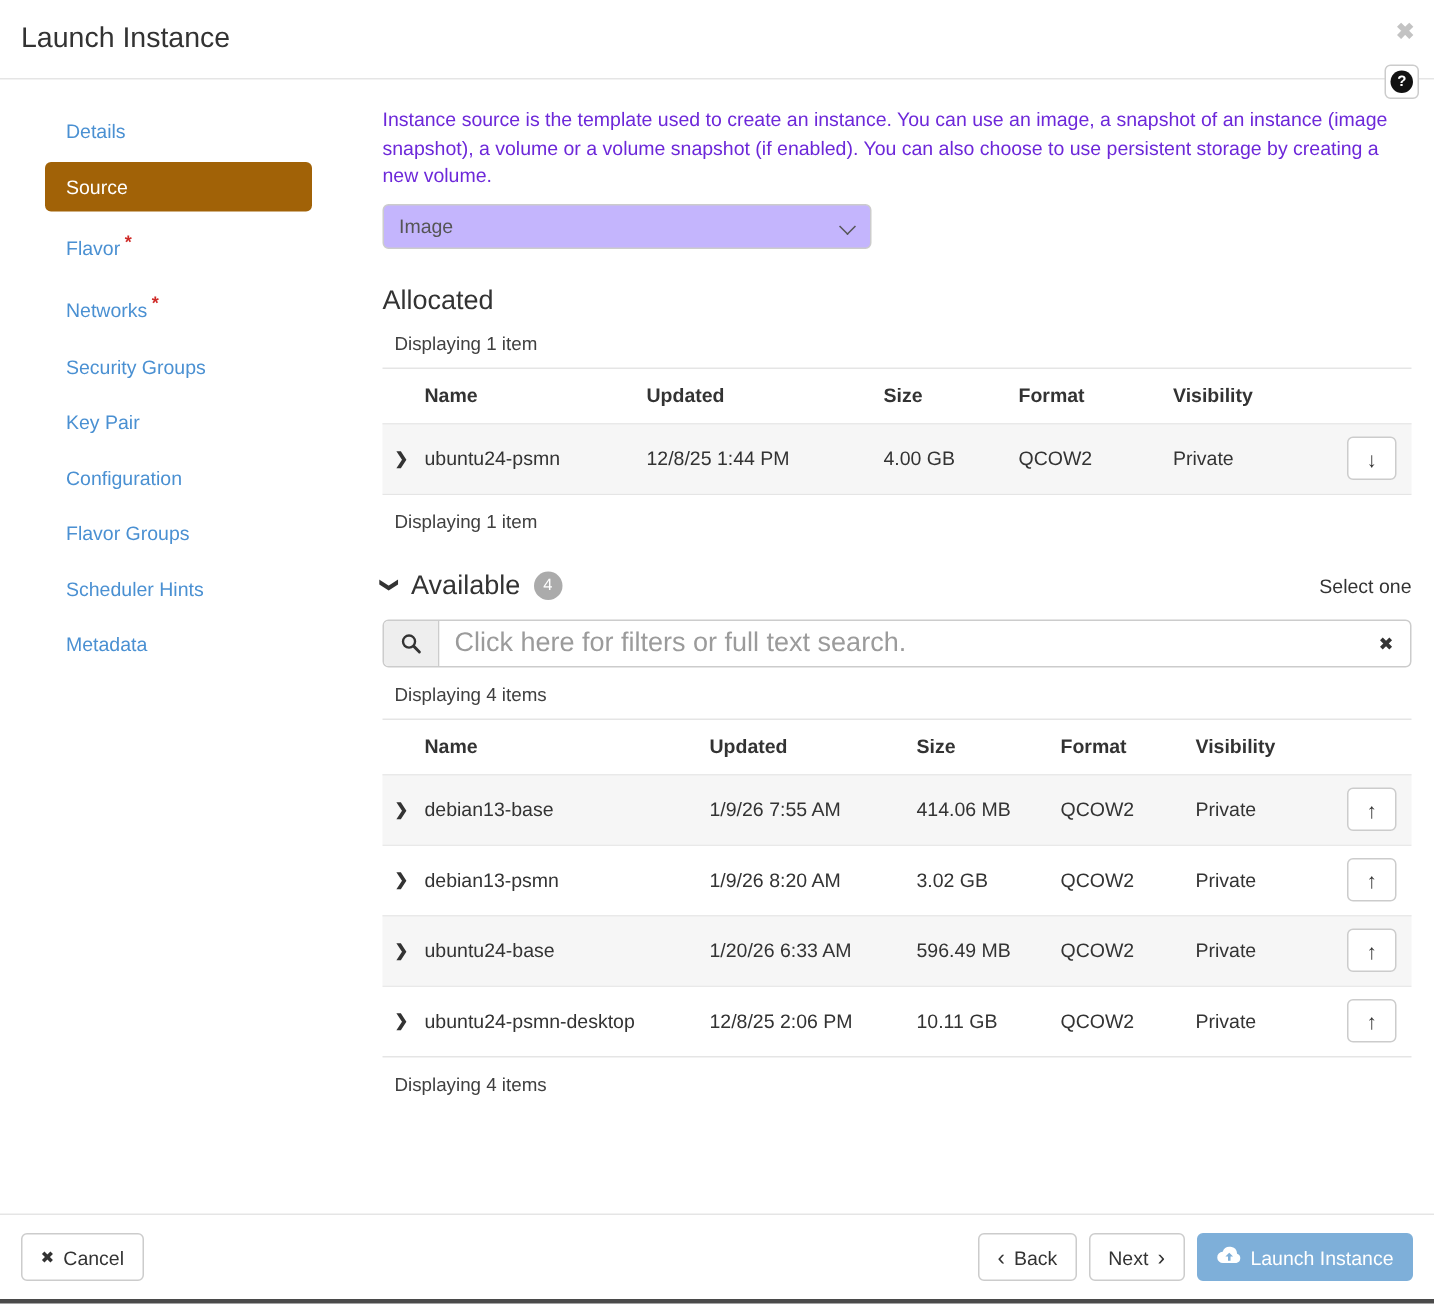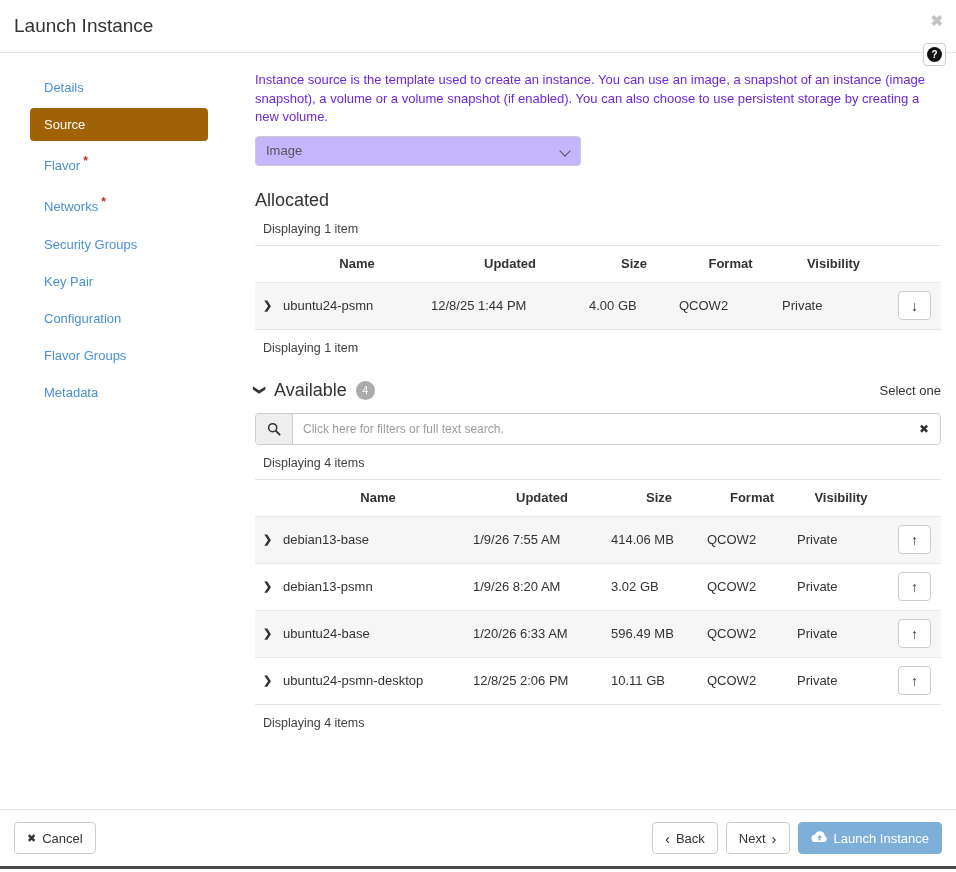--- a/index.html
+++ b/index.html
@@ -38,42 +38,42 @@
 
   .section-heading { margin-top: 24px; font-size: 18px; font-weight: 400; color: #333; }
   .displaying { margin: 11px 0 9px 8px; font-size: 12.5px; color: #404040; }
 
   
   .xfer-table { border-top: 1px solid #e5e5e5; border-bottom: 1px solid #e5e5e5; }
   .t-head, .t-row { display: grid; align-items: center; }
   .alloc .t-head, .alloc .t-row { grid-template-columns: 28px 148px 158px 90px 103px 1fr 56px; }
   .avail .t-head, .avail .t-row { grid-template-columns: 28px 190px 138px 96px 90px 1fr 56px; }
   .t-head { height: 36px; }
-  .t-head .hcell { font-size: 13px; font-weight: bold; color: #333; text-align: center; }
+  .t-head .hcell { font-size: 13px; font-weight: bold; color: #333; }
   .t-row { height: 47px; border-top: 1px solid #e9e9e9; font-size: 13px; color: #333; }
   .t-row.striped { background: #f6f6f6; }
   .expander { padding-left: 8px; font-size: 11px; font-weight: bold; color: #333; cursor: pointer; }
   .row-btn { grid-column: 7; width: 33px; height: 29px; border: 1px solid #ccc; border-radius: 4px;
              background: #fff; color: #333; font-size: 14px; font-weight: bold; cursor: pointer;
              display: flex; align-items: center; justify-content: center; margin-left: 13px; }
 
   
   .avail-head-row { display: flex; align-items: center; margin-top: 25px; }
   .collapse-caret { display: inline-block; font-size: 12px; font-weight: bold; color: #333;
                     transform: rotate(90deg); margin-right: 9px; cursor: pointer; }
   .count-badge { display: inline-flex; align-items: center; justify-content: center; width: 19px; height: 19px;
                  margin-left: 9px; border-radius: 50%; background: #ababab; color: #fff; font-size: 11px; }
   .select-hint { margin-left: auto; font-size: 13px; color: #333; }
 
   
   .search-bar { display: flex; align-items: stretch; height: 32px; margin-top: 12px; border: 1px solid #ccc;
                 border-radius: 4px; overflow: hidden; background: #fff; }
   .search-icon-box { width: 37px; background: #eee; border-right: 1px solid #ccc; display: flex;
                      align-items: center; justify-content: center; flex: none; }
-  .search-bar input { flex: 1; border: none; outline: none; padding: 0 10px; font-size: 12px; color: #333;
+  .search-bar input { flex: 1; border: none; outline: none; padding: 0 10px; font-size: 18px; color: #333;
                       font-family: "Liberation Sans", sans-serif; }
   .search-bar input::placeholder { color: #9b9b9b; }
   .clear-x { display: flex; align-items: center; padding: 0 11px; font-size: 12px; color: #333; cursor: pointer; }
 
   
   .dlg-footer { position: absolute; left: 0; right: 0; bottom: 0; height: 57px; border-top: 1px solid #e5e5e5;
                 display: flex; align-items: center; justify-content: space-between; padding: 0 14px; background: #fff; }
   .btn { display: inline-flex; align-items: center; gap: 6px; height: 32px; padding: 0 12px; font-size: 13px;
          color: #333; background: #fff; border: 1px solid #ccc; border-radius: 4px; cursor: pointer;
          font-family: "Liberation Sans", sans-serif; }
@@ -100,20 +100,21 @@
     <div class="dlg-body">
       <nav class="sidebar">
         <a class="nav-item"><span>Details</span></a>
         <a class="nav-item active"><span>Source</span></a>
         <a class="nav-item"><span>Flavor</span><span class="req-star">*</span></a>
         <a class="nav-item"><span>Networks</span><span class="req-star">*</span></a>
         <a class="nav-item"><span>Security Groups</span></a>
         <a class="nav-item"><span>Key Pair</span></a>
         <a class="nav-item"><span>Configuration</span></a>
         <a class="nav-item"><span>Flavor Groups</span></a>
+        <a class="nav-item"><span>Scheduler Hints</span></a>
         <a class="nav-item"><span>Metadata</span></a>
       </nav>
 
       <div class="main">
         <p class="descr">Instance source is the template used to create an instance. You can use an image, a snapshot of an instance (image snapshot), a volume or a volume snapshot (if enabled). You can also choose to use persistent storage by creating a new volume.</p>
 
         <div class="select-wrap">
           <select>
             <option>Image</option>
           </select>

